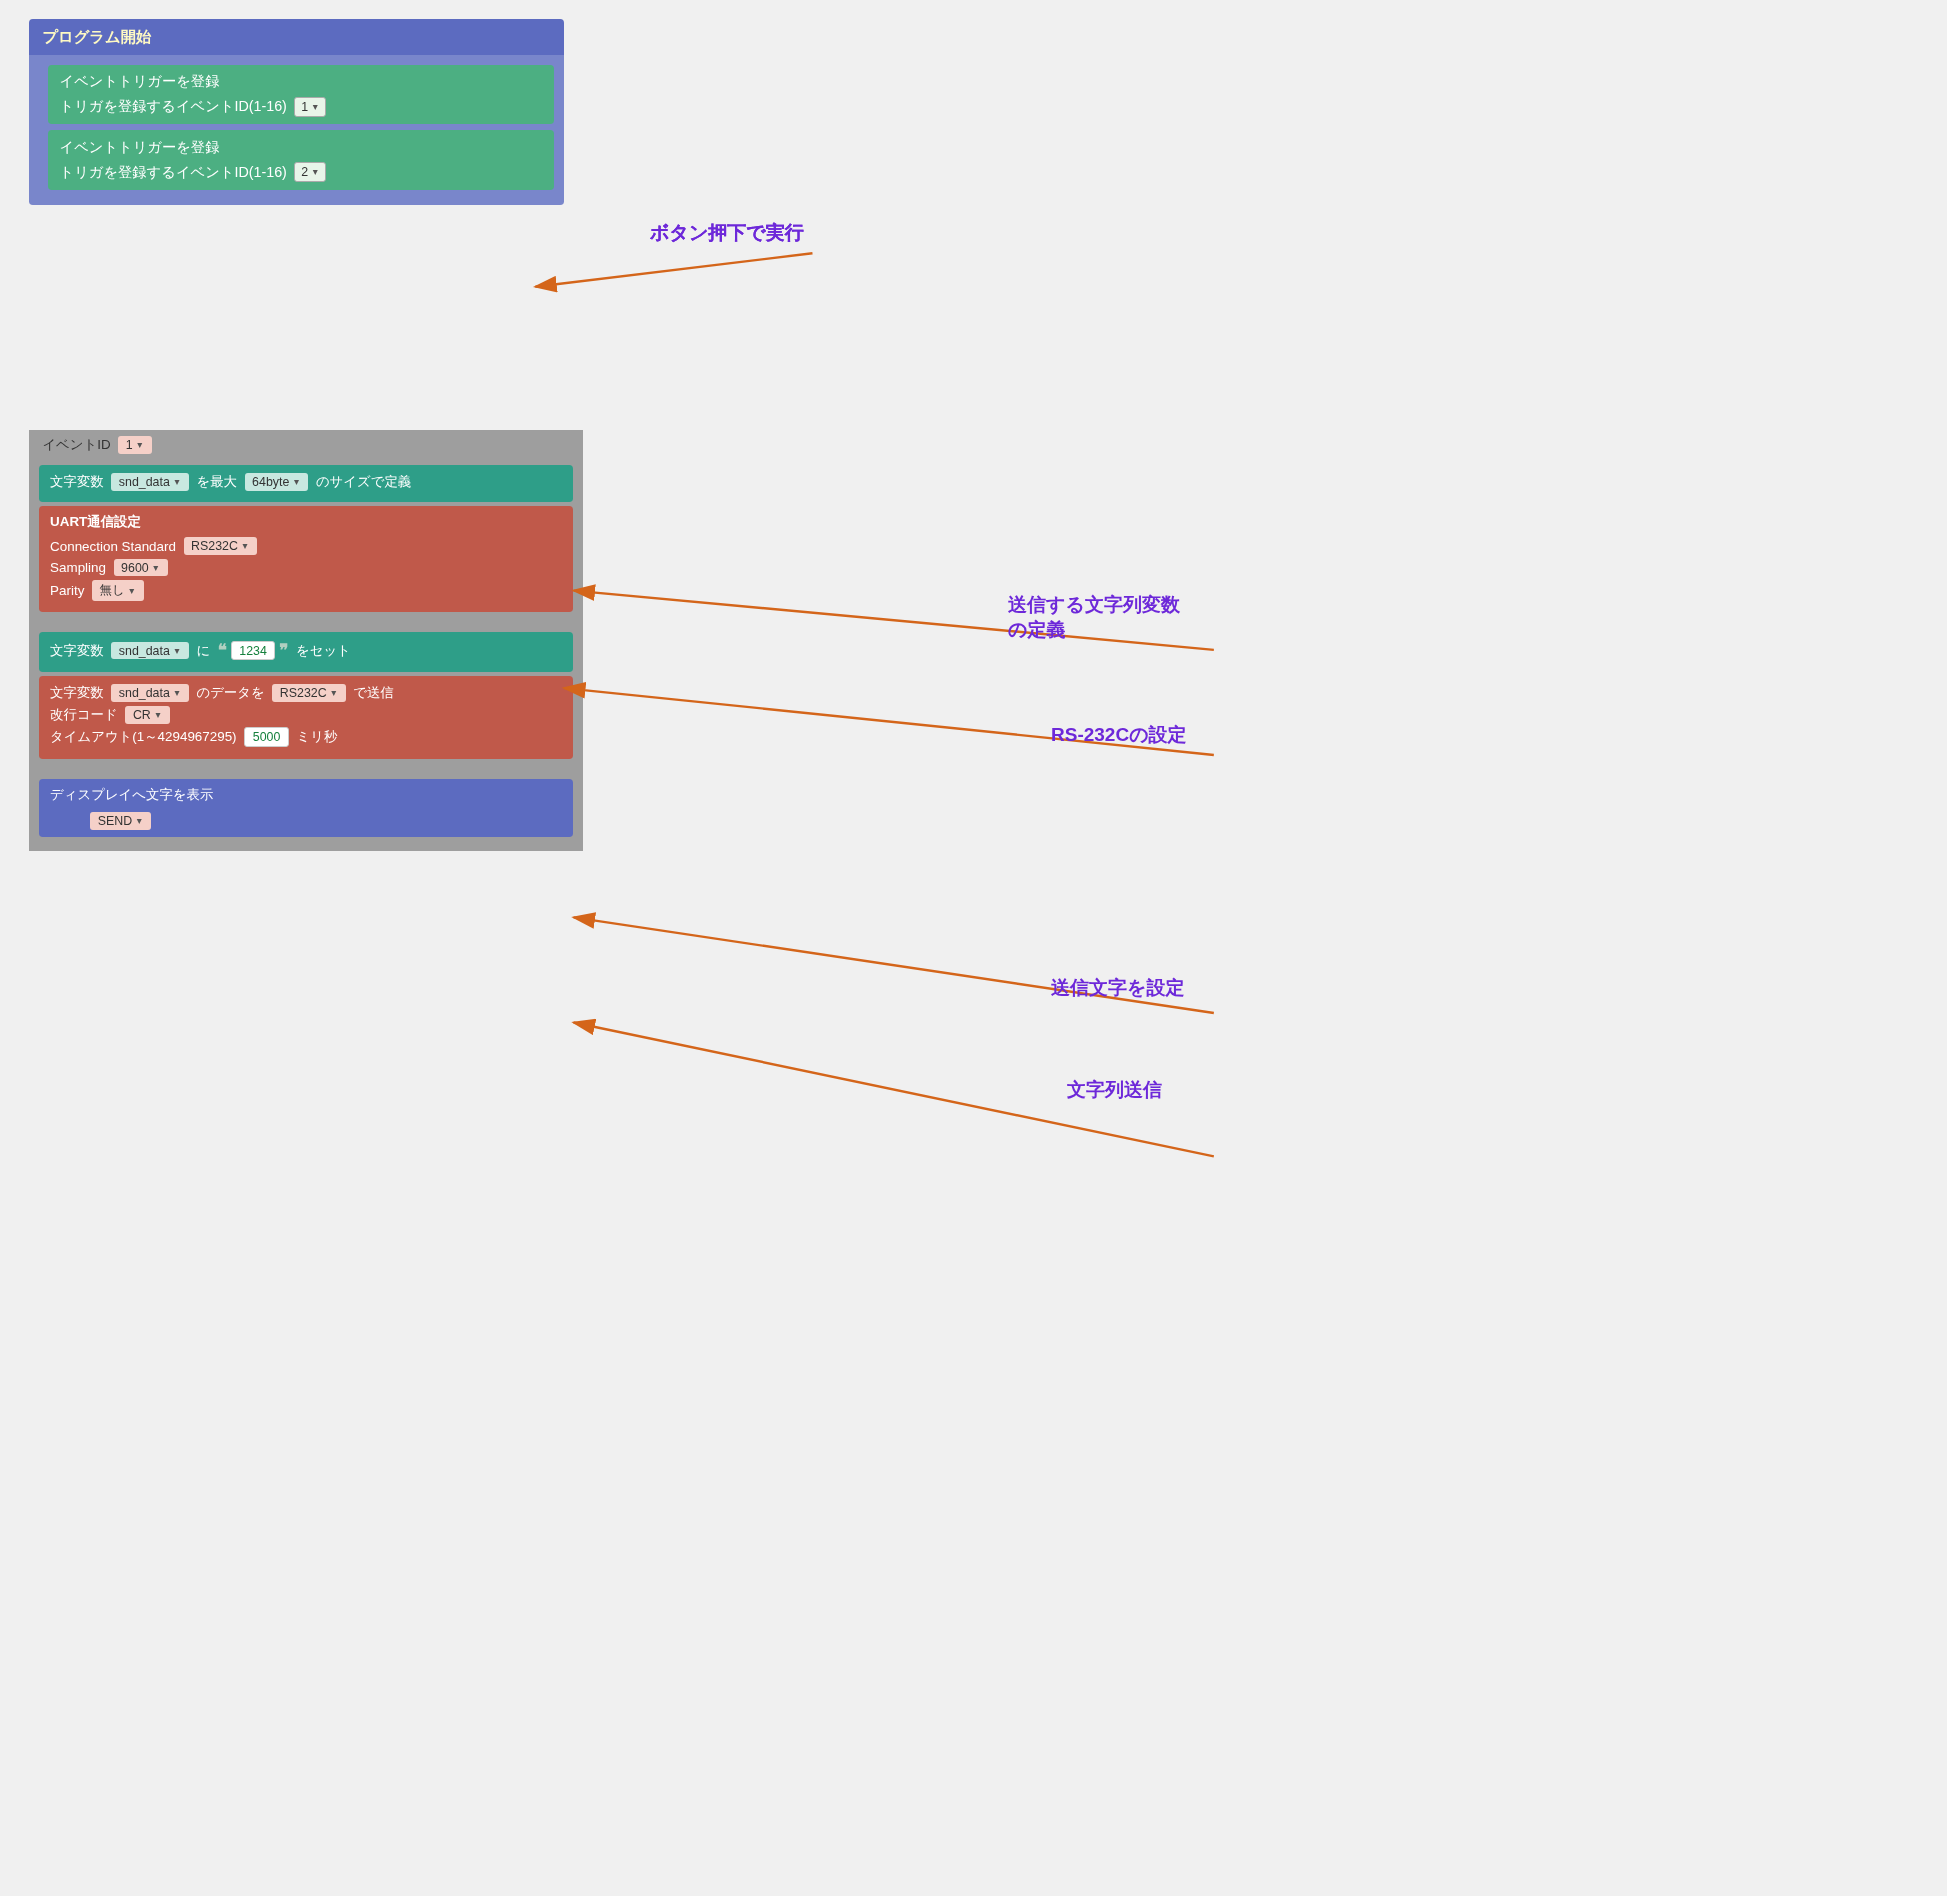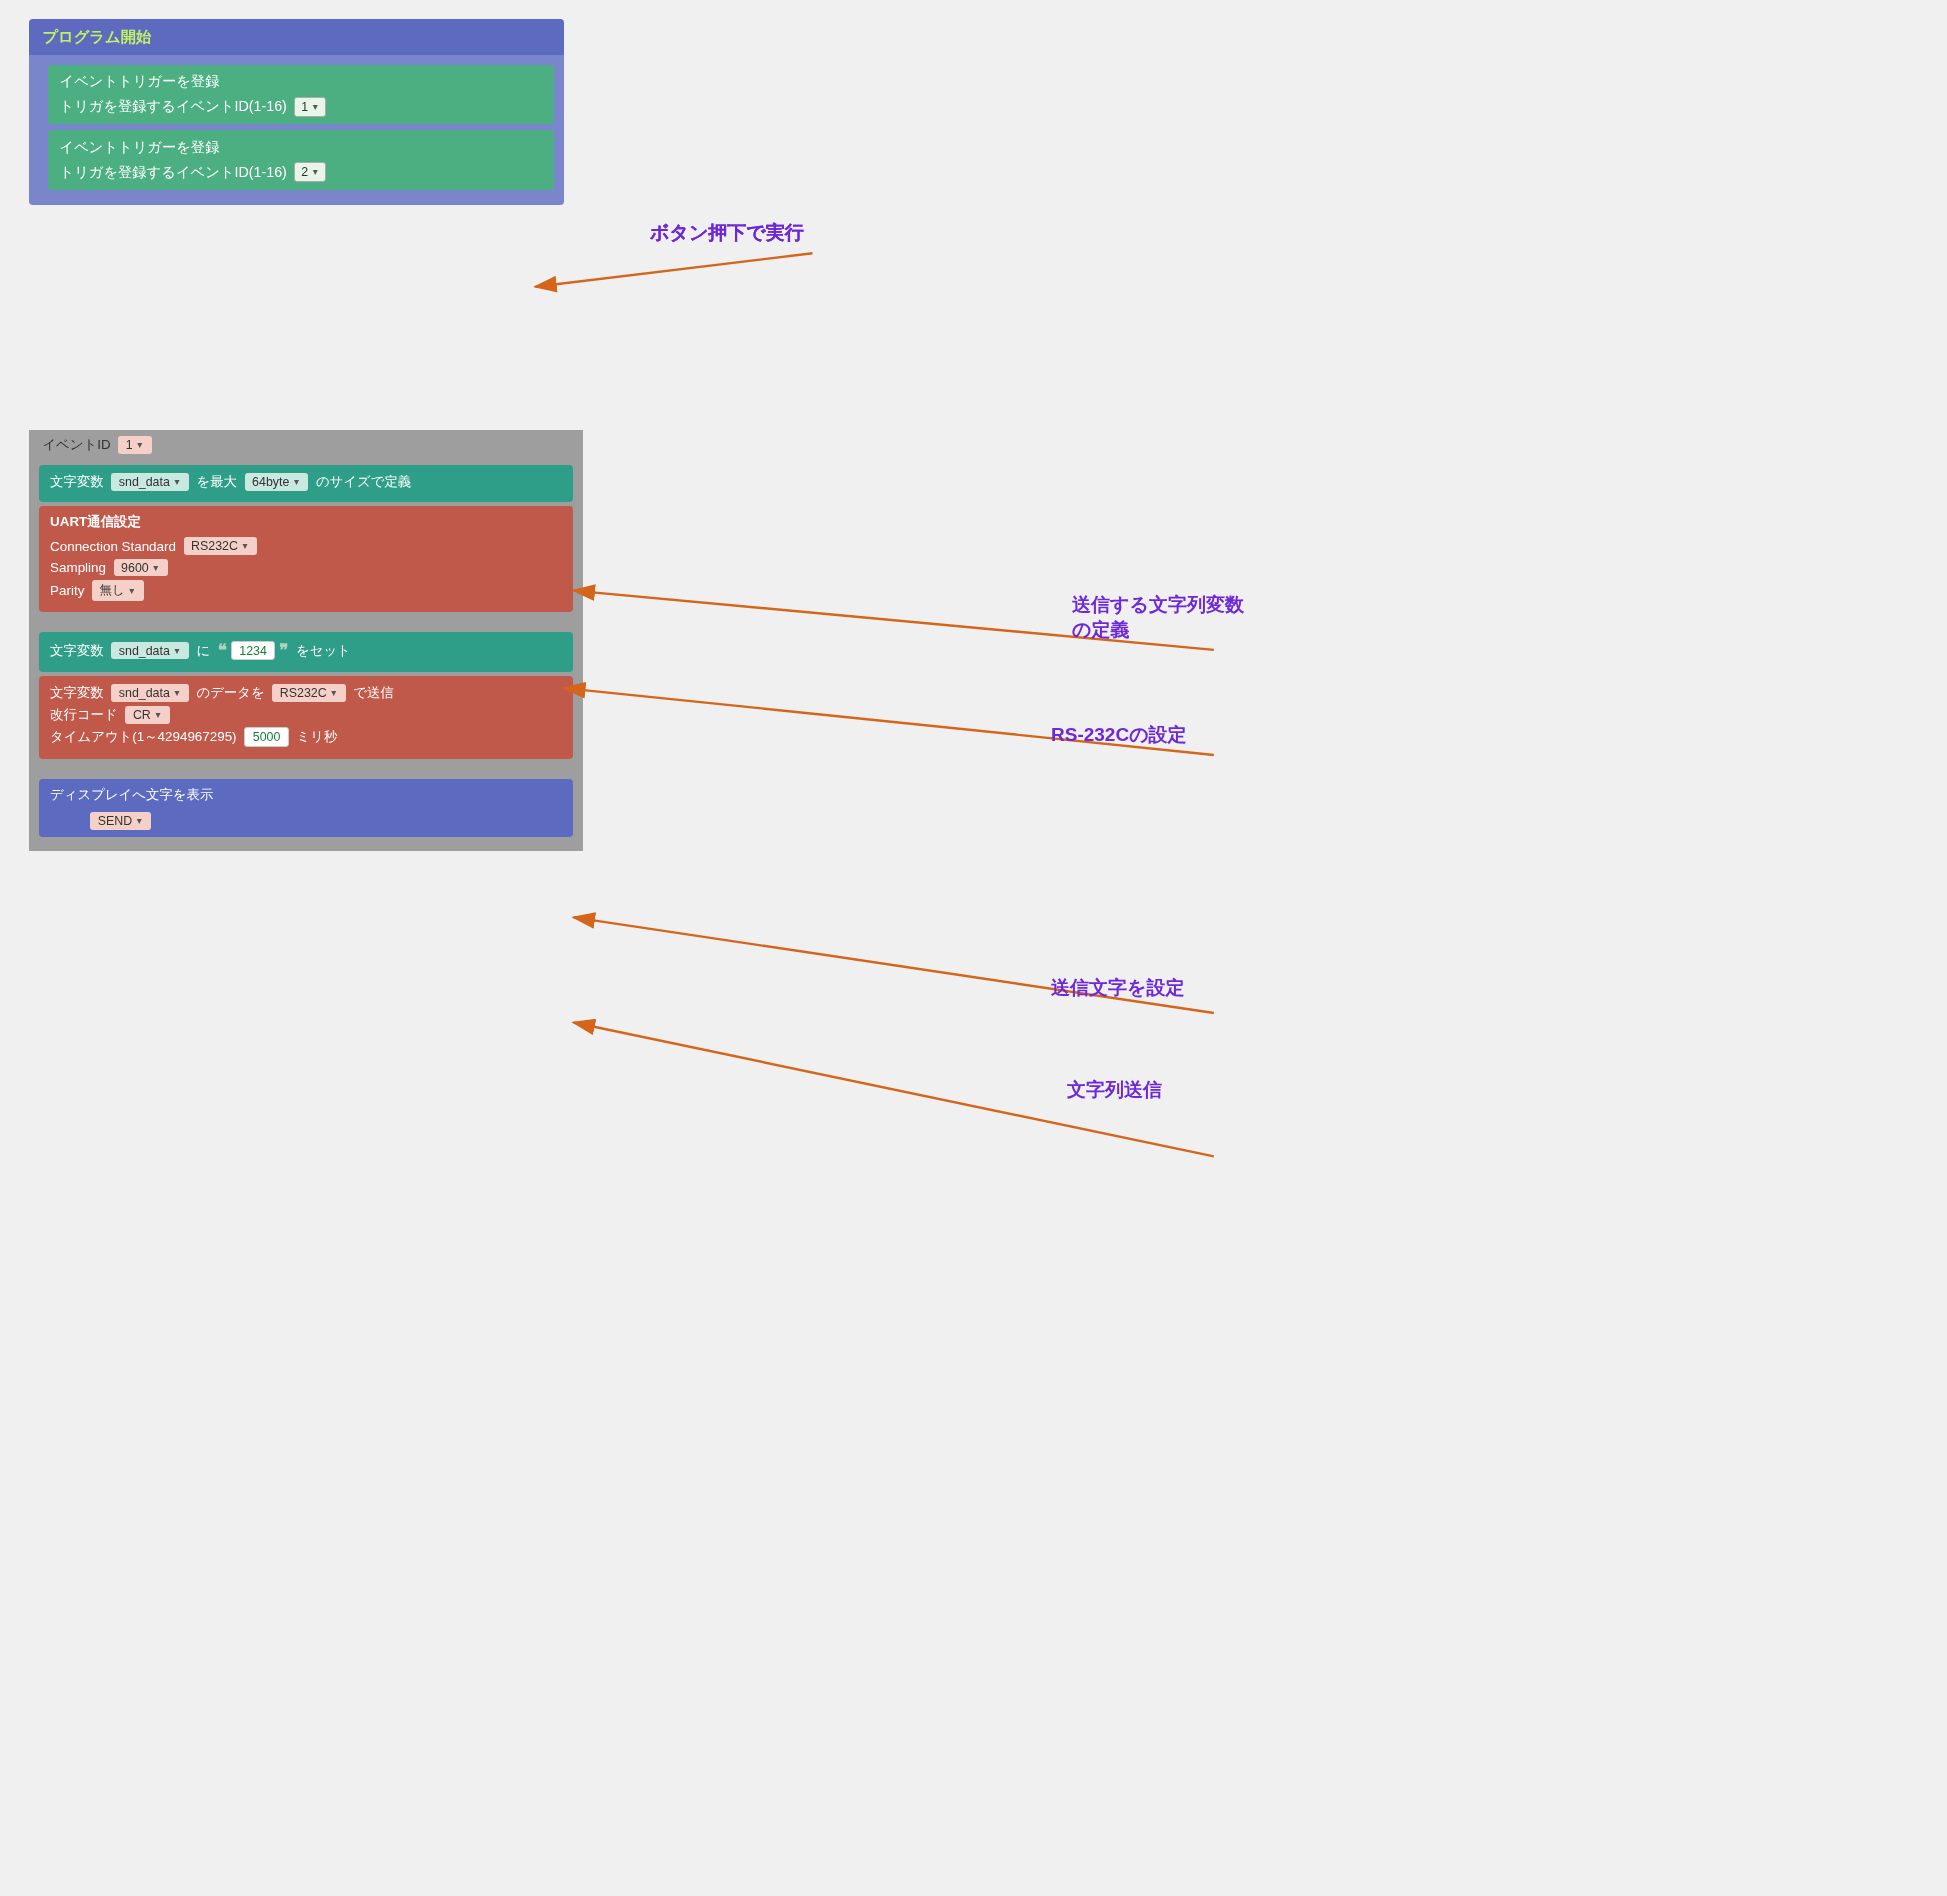--- a/index.html
+++ b/index.html
@@ -19,21 +19,21 @@
 
     
     .program-start-wrapper {
       top: 19px;
       left: 29px;
       width: 535px;
     }
 
     .program-start-header {
       background: #5c6bc0;
-      color: #bef264;
+      color: #fef9c3;
       padding: 7.6px 13.4px;
       border-radius: 3.8px 3.8px 0 0;
       font-size: 15.3px;
       font-weight: bold;
     }
 
     .program-start-body {
       background: #7986cb;
       padding: 9.6px 9.6px 9.6px 19px;
       border-radius: 0 0 3.8px 3.8px;
@@ -327,17 +327,17 @@
   <line x1="1270" y1="680" x2="600" y2="618" stroke="#d4651a" stroke-width="2.5" marker-end="url(#arrowhead)"></line>
 
   <line x1="1270" y1="790" x2="590" y2="720" stroke="#d4651a" stroke-width="2.5" marker-end="url(#arrowhead)"></line>
 
   <line x1="1270" y1="1060" x2="600" y2="960" stroke="#d4651a" stroke-width="2.5" marker-end="url(#arrowhead)"></line>
 
   <line x1="1270" y1="1210" x2="600" y2="1070" stroke="#d4651a" stroke-width="2.5" marker-end="url(#arrowhead)"></line>
 </svg>
 
 <div class="annotation" style="top: 220px; left: 650px;">ボタン押下で実行</div>
-<div class="annotation" style="top: 593px; left: 1072px; line-height:1.3;">送信する文字列変数<br>の定義</div>
+<div class="annotation" style="top: 593px; left: 1008px; line-height:1.3;">送信する文字列変数<br>の定義</div>
 <div class="annotation" style="top: 722px; left: 1051px;">RS-232Cの設定</div>
 <div class="annotation" style="top: 975px; left: 1051px;">送信文字を設定</div>
 <div class="annotation" style="top: 1077px; left: 1051px; margin-left: 16px;">文字列送信</div>
 
 
 </body></html>

